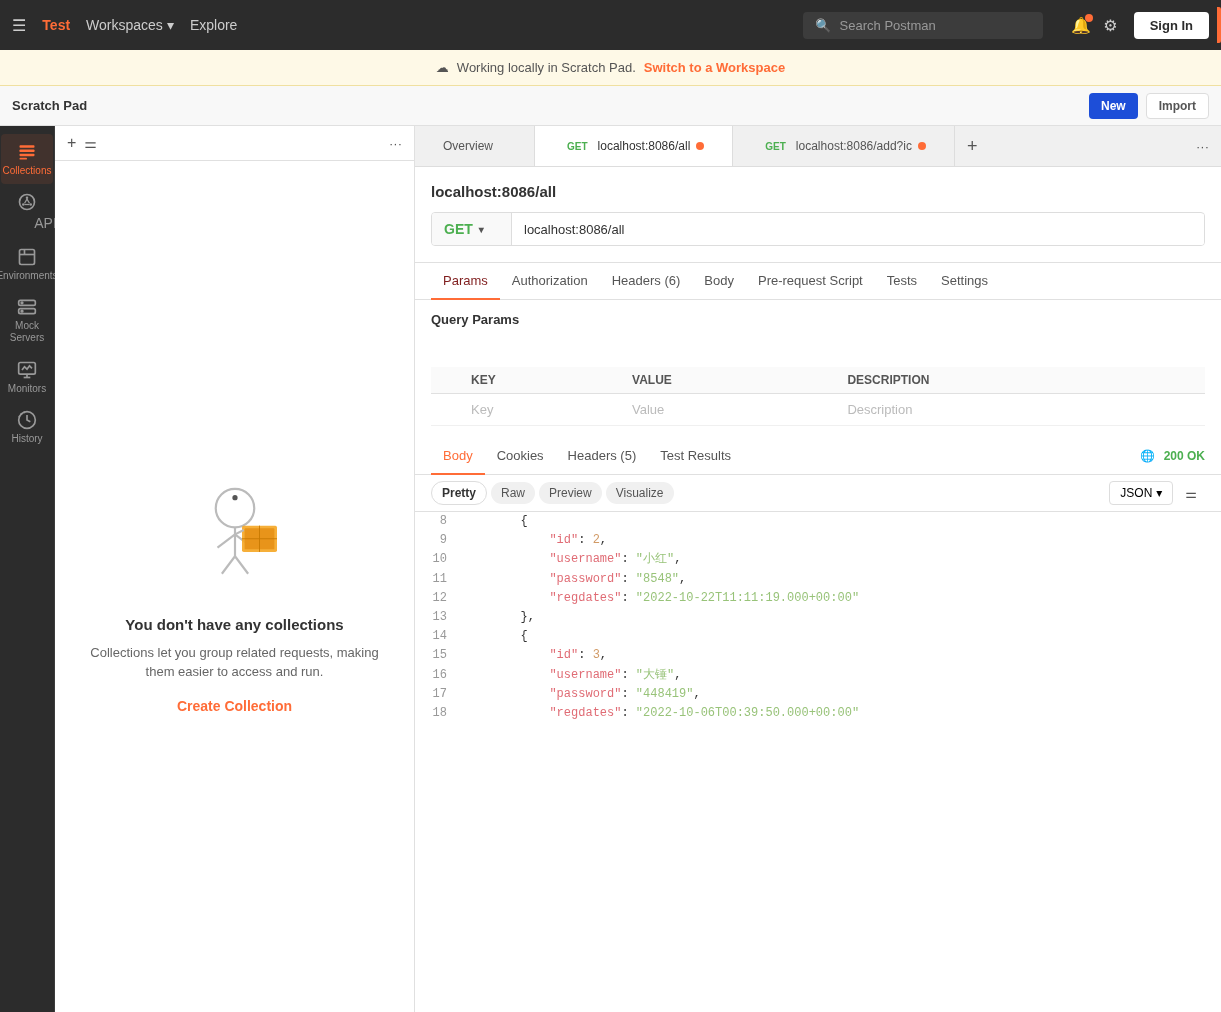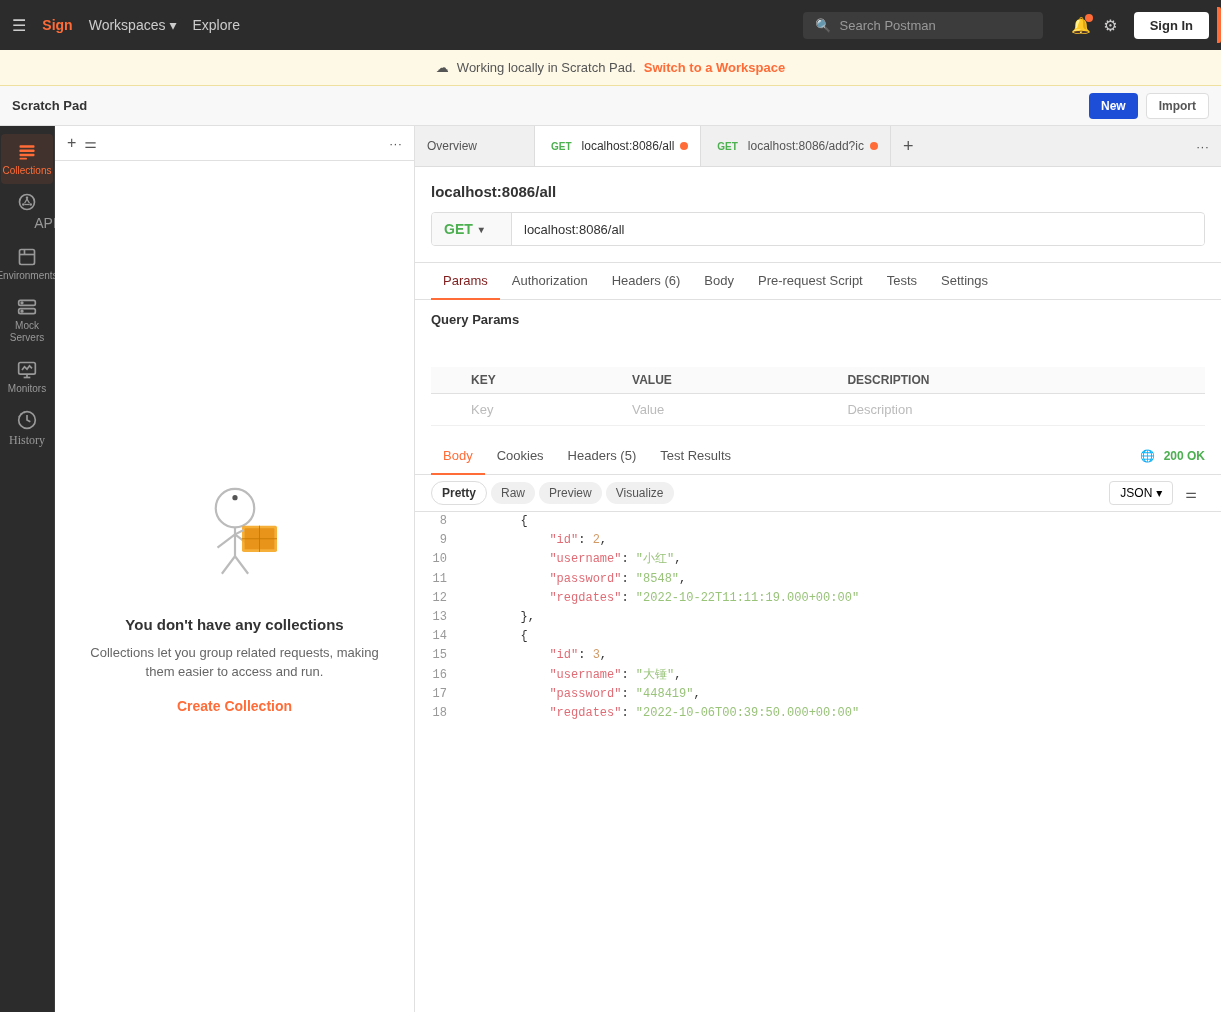--- a/index.html
+++ b/index.html
@@ -90,21 +90,21 @@
 
     
     .content-area { flex: 1; background: #fff; display: flex; flex-direction: column; overflow: hidden; }
 
     
     .tabs-bar {
       display: flex; align-items: center; background: #f0f0f0;
       border-bottom: 1px solid #ddd; min-height: 40px; overflow: hidden;
     }
     .tab-item {
-      display: flex; align-items: center; gap: 6px; padding: 0 12px;
+      display: flex; align-items: center; gap: 6px; padding: 0 28px;
       height: 40px; border-right: 1px solid #ddd; cursor: pointer;
       font-size: 12px; color: #555; white-space: nowrap;
       background: #f0f0f0; min-width: 120px;
     }
     .tab-item.active { background: #fff; color: #333; }
     .tab-item.overview { color: #555; }
     .tab-method-badge {
       font-size: 10px; font-weight: 700; padding: 1px 4px; border-radius: 2px;
     }
     .tab-method-get { color: #4CAF50; }
@@ -204,21 +204,21 @@
     .json-key { color: #e06c75; }
     .json-string { color: #98c379; }
     .json-number { color: #d19a66; }
     .json-comma { color: #333; }
   </style>
 </head>
 <body>
 
 <nav class="top-nav">
   <span class="nav-hamburger">☰</span>
-  <span class="nav-home">Sign</span>
+  <span class="nav-home">Test</span>
   <span class="nav-workspaces">
     <span>Workspaces</span>
     <span>▾</span>
   </span>
   <span class="nav-explore">Explore</span>
   <div class="nav-search">
     <span style="color:#999">🔍</span>
     <span style="color:#999; font-size:13px;">Search Postman</span>
   </div>
   <div class="nav-icons">
@@ -295,21 +295,21 @@
         <polyline points="6,12 9,8 12,11 15,7 18,10"></polyline>
       </svg>
       <span style="font-size:10px;">Monitors</span>
     </div>
     <div class="icon-sidebar-item">
       <svg viewBox="0 0 24 24" fill="none" stroke="currentColor" stroke-width="2">
         <path d="M12 22C6.477 22 2 17.523 2 12S6.477 2 12 2s10 4.477 10 10-4.477 10-10 10z"></path>
         <polyline points="12,6 12,12 16,14"></polyline>
         <path d="M2.5 9A9.5 9.5 0 0 1 12 2.5" stroke-dasharray="2 2"></path>
       </svg>
-      <span style="font-size:12px;font-family:Liberation Serif, serif;">History</span>
+      <span style="font-size:10px;">History</span>
     </div>
   </div>
 
   <div class="collections-panel">
     <div class="collections-toolbar">
       <span class="toolbar-plus">+</span>
       <span class="toolbar-filter">⚌</span>
       <span class="toolbar-more">···</span>
     </div>
     <div class="collections-empty">

